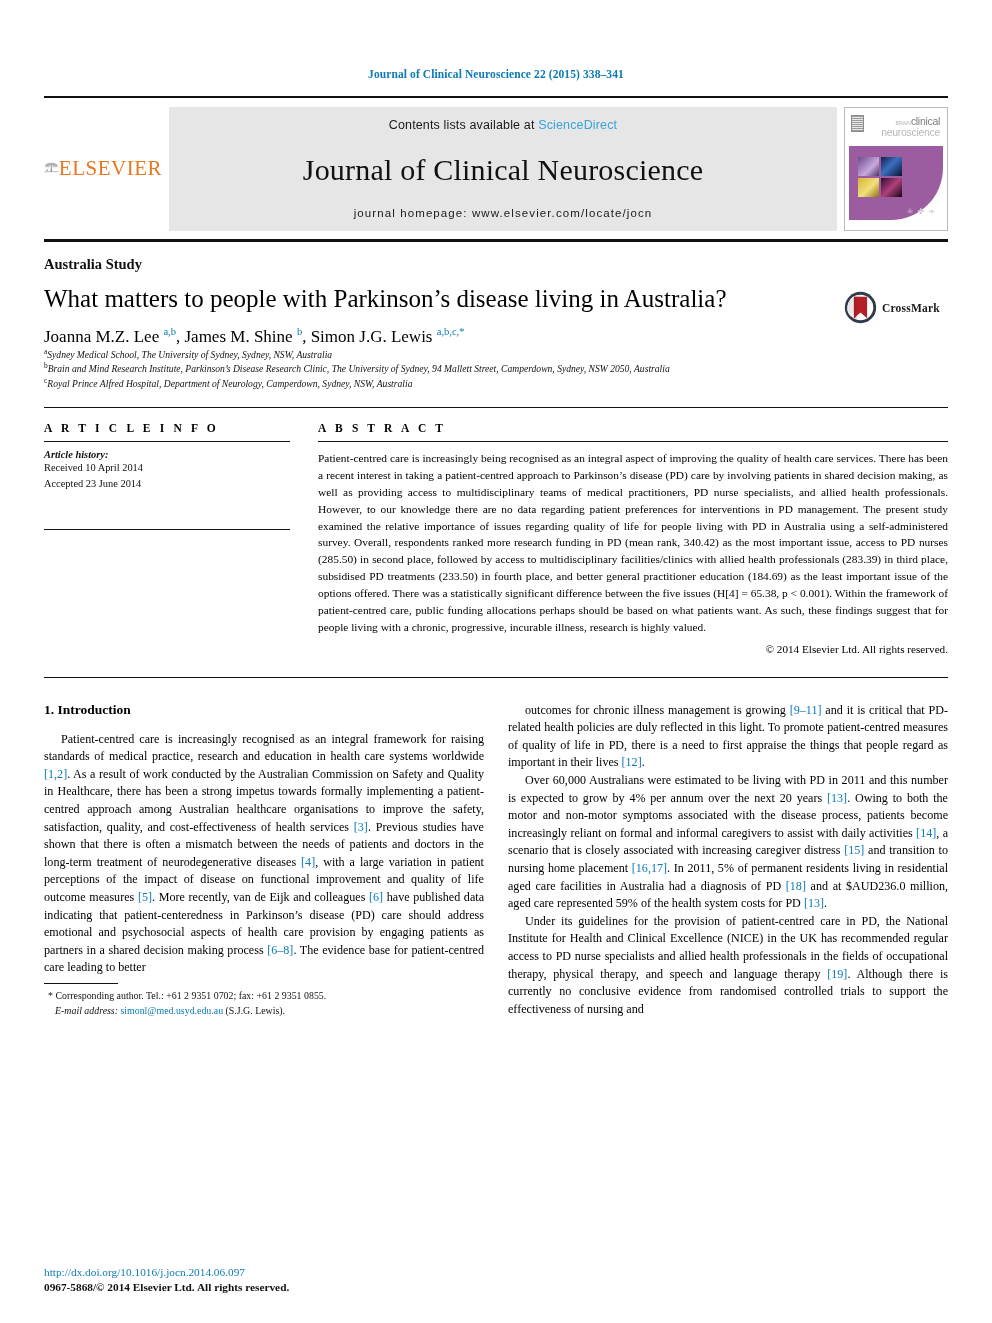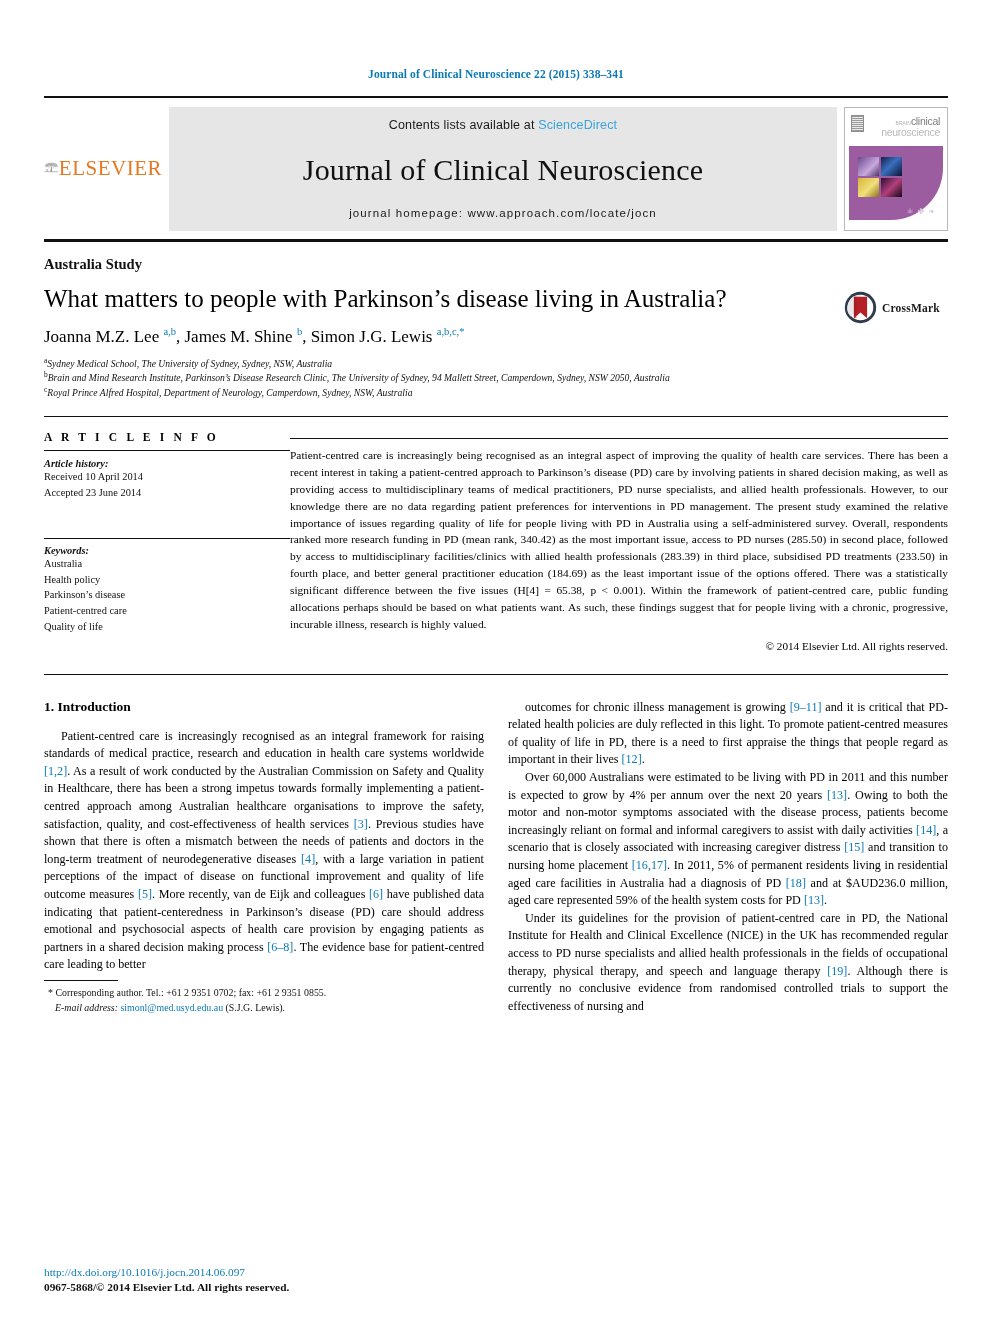--- a/index.html
+++ b/index.html
@@ -122,38 +122,38 @@
     margin-top: 11px;
     font-family: "Liberation Serif", serif;
     font-size: 25px; font-weight: normal; color: #000; line-height: 1.16;
   }
   .authors {
     margin-top: 13px;
     font-family: "Liberation Serif", serif;
     font-size: 17px; color: #000;
   }
   .authors sup { color: #0b7ab5; font-size: 10.5px; vertical-align: super; }
-  .affils { margin-top: 9px; }
+  .affils { }
   .affil {
     font-family: "Liberation Serif", serif;
     font-style: italic; font-size: 9.6px; color: #111; line-height: 1.42;
   }
   .affil sup { font-style: normal; font-size: 7.4px; vertical-align: super; }
 
   .crossmark { flex: 0 0 auto; width: 104px; padding-top: 18px; display: flex; align-items: center; gap: 5px; }
   .cm-badge { width: 33px; height: 33px; flex: 0 0 33px; }
   .cm-text {
     font-family: "Liberation Serif", serif;
     font-weight: bold; font-size: 11.5px; color: #1b1b1b; letter-spacing: .2px;
   }
 
   .rule-thin { border-top: 1px solid #111; margin-top: 16px; }
 
   
-  .info-abstract { display: flex; margin-top: 14px; }
+  .info-abstract { display: flex; gap: 28px; margin-top: 14px; }
   .info-col { flex: 0 0 246px; }
   .abs-col { flex: 1 1 auto; }
   .sec-head {
     font-family: "Liberation Serif", serif;
     font-weight: bold; font-size: 11.5px; letter-spacing: 3.2px; color: #000;
   }
   .sec-rule { border-top: 1.6px solid #111; margin-top: 7px; }
   .info-body { margin-top: 7px; }
   .info-label {
     font-family: "Liberation Serif", serif;
@@ -242,21 +242,21 @@
         <rect x="4" y="77" width="104" height="1.6" fill="#8d8d8d" opacity=".6"></rect>
       </svg>
       <div class="elsevier-word">ELSEVIER</div>
     </div>
 
     <div class="mast-center">
       <div class="contents-line">
         <span>Contents lists available at </span><span class="sd">ScienceDirect</span>
       </div>
       <div class="journal-title">Journal of Clinical Neuroscience</div>
-      <div class="homepage-line">journal homepage: www.approach.com/locate/jocn</div>
+      <div class="homepage-line">journal homepage: www.elsevier.com/locate/jocn</div>
     </div>
 
     <div class="cover-thumb">
       <div class="cover-inner">
         <div class="cover-head">
           <div class="cover-els"></div>
           <div class="cover-wordmark">
             <div class="w1"><small>BRAIN</small><span>clinical</span></div>
             <div class="w2">neuroscience</div>
           </div>
@@ -305,33 +305,24 @@
   <div class="info-abstract">
     <div class="info-col">
       <div class="sec-head">A R T I C L E   I N F O</div>
       <div class="sec-rule"></div>
       <div class="info-body">
         <div class="info-label">Article history:</div>
         <div class="info-line">Received 10 April 2014</div>
         <div class="info-line">Accepted 23 June 2014</div>
       </div>
       <div class="kw-rule"></div>
-      <div class="kw-body">
-        <div class="info-label">Keywords:</div>
-        <div id="keywords-list">
-            <div class="info-line">Australia</div>
-            <div class="info-line">Health policy</div>
-            <div class="info-line">Parkinson’s disease</div>
-            <div class="info-line">Patient-centred care</div>
-            <div class="info-line">Quality of life</div>
-          </div>
-      </div>
     </div>
 
     <div class="abs-col">
+      <div class="sec-head">A B S T R A C T</div>
       <div class="sec-rule"></div>
       <p class="abs-text">Patient-centred care is increasingly being recognised as an integral aspect of improving the quality of health care services. There has been a recent interest in taking a patient-centred approach to Parkinson’s disease (PD) care by involving patients in shared decision making, as well as providing access to multidisciplinary teams of medical practitioners, PD nurse specialists, and allied health professionals. However, to our knowledge there are no data regarding patient preferences for interventions in PD management. The present study examined the relative importance of issues regarding quality of life for people living with PD in Australia using a self-administered survey. Overall, respondents ranked more research funding in PD (mean rank, 340.42) as the most important issue, access to PD nurses (285.50) in second place, followed by access to multidisciplinary facilities/clinics with allied health professionals (283.39) in third place, subsidised PD treatments (233.50) in fourth place, and better general practitioner education (184.69) as the least important issue of the options offered. There was a statistically significant difference between the five issues (H[4] = 65.38, p &lt; 0.001). Within the framework of patient-centred care, public funding allocations perhaps should be based on what patients want. As such, these findings suggest that for people living with a chronic, progressive, incurable illness, research is highly valued.</p>
       <div class="abs-copy">© 2014 Elsevier Ltd. All rights reserved.</div>
     </div>
   </div>
 
   <div class="rule-bottom"></div>
 
   <div class="body-cols">
     <div class="bcol">

